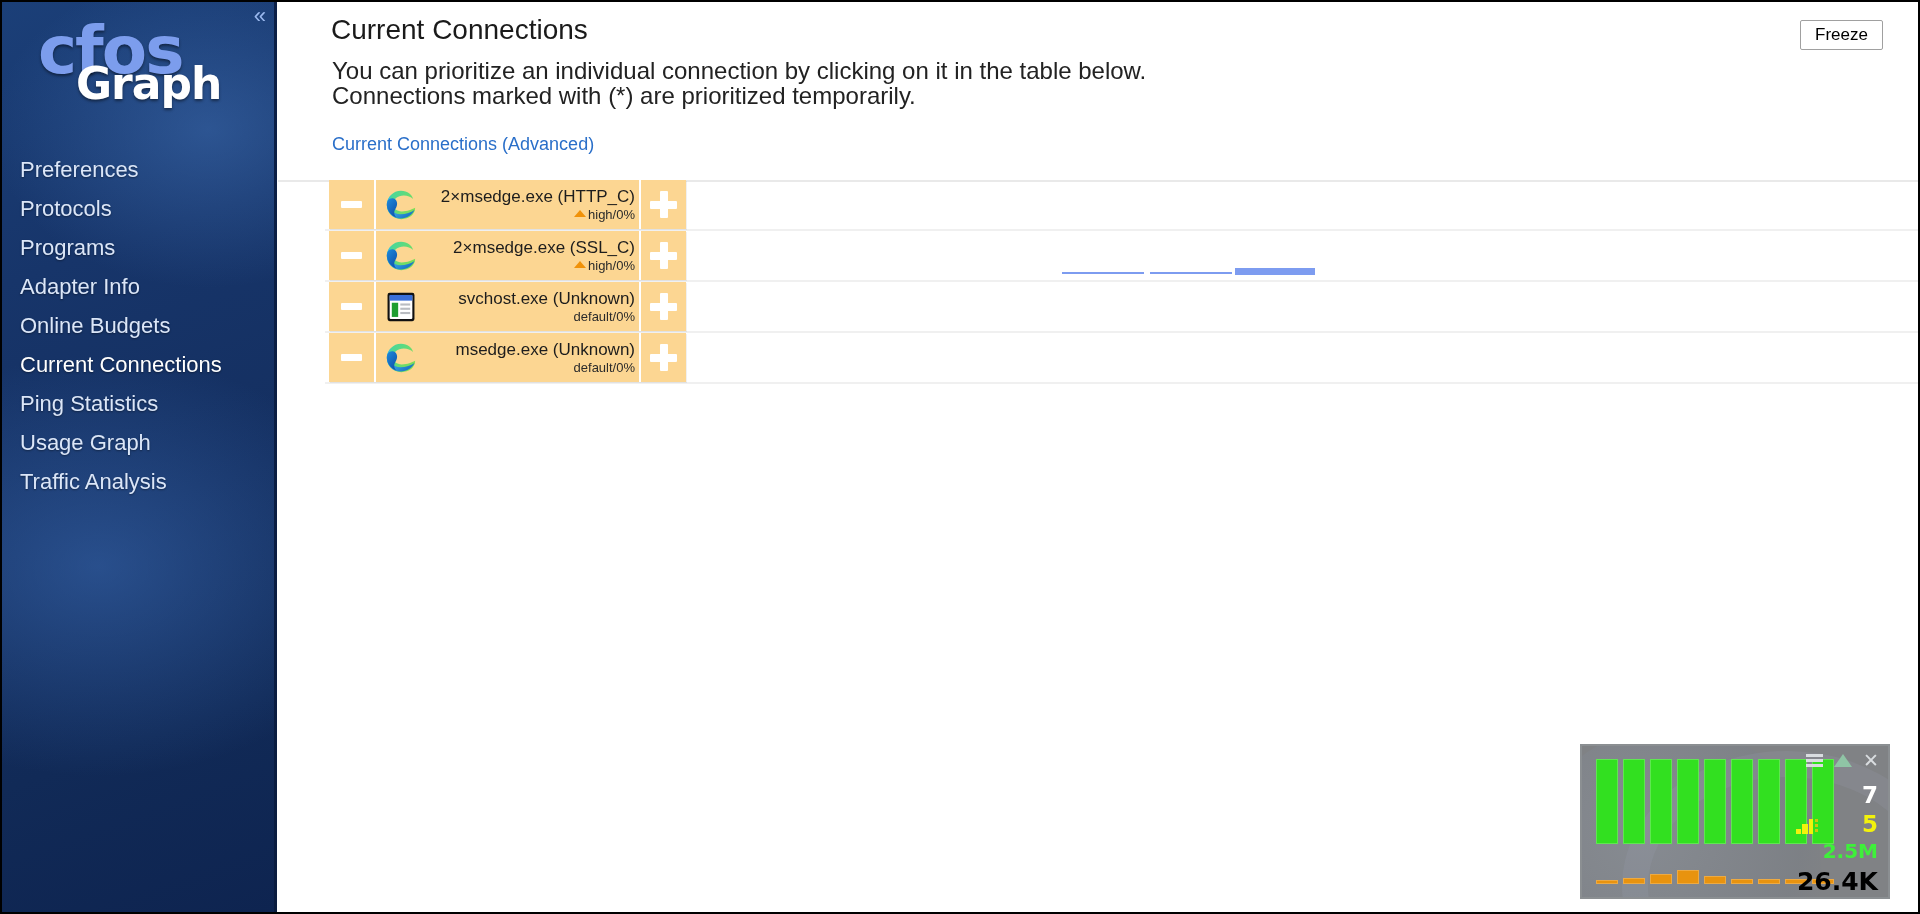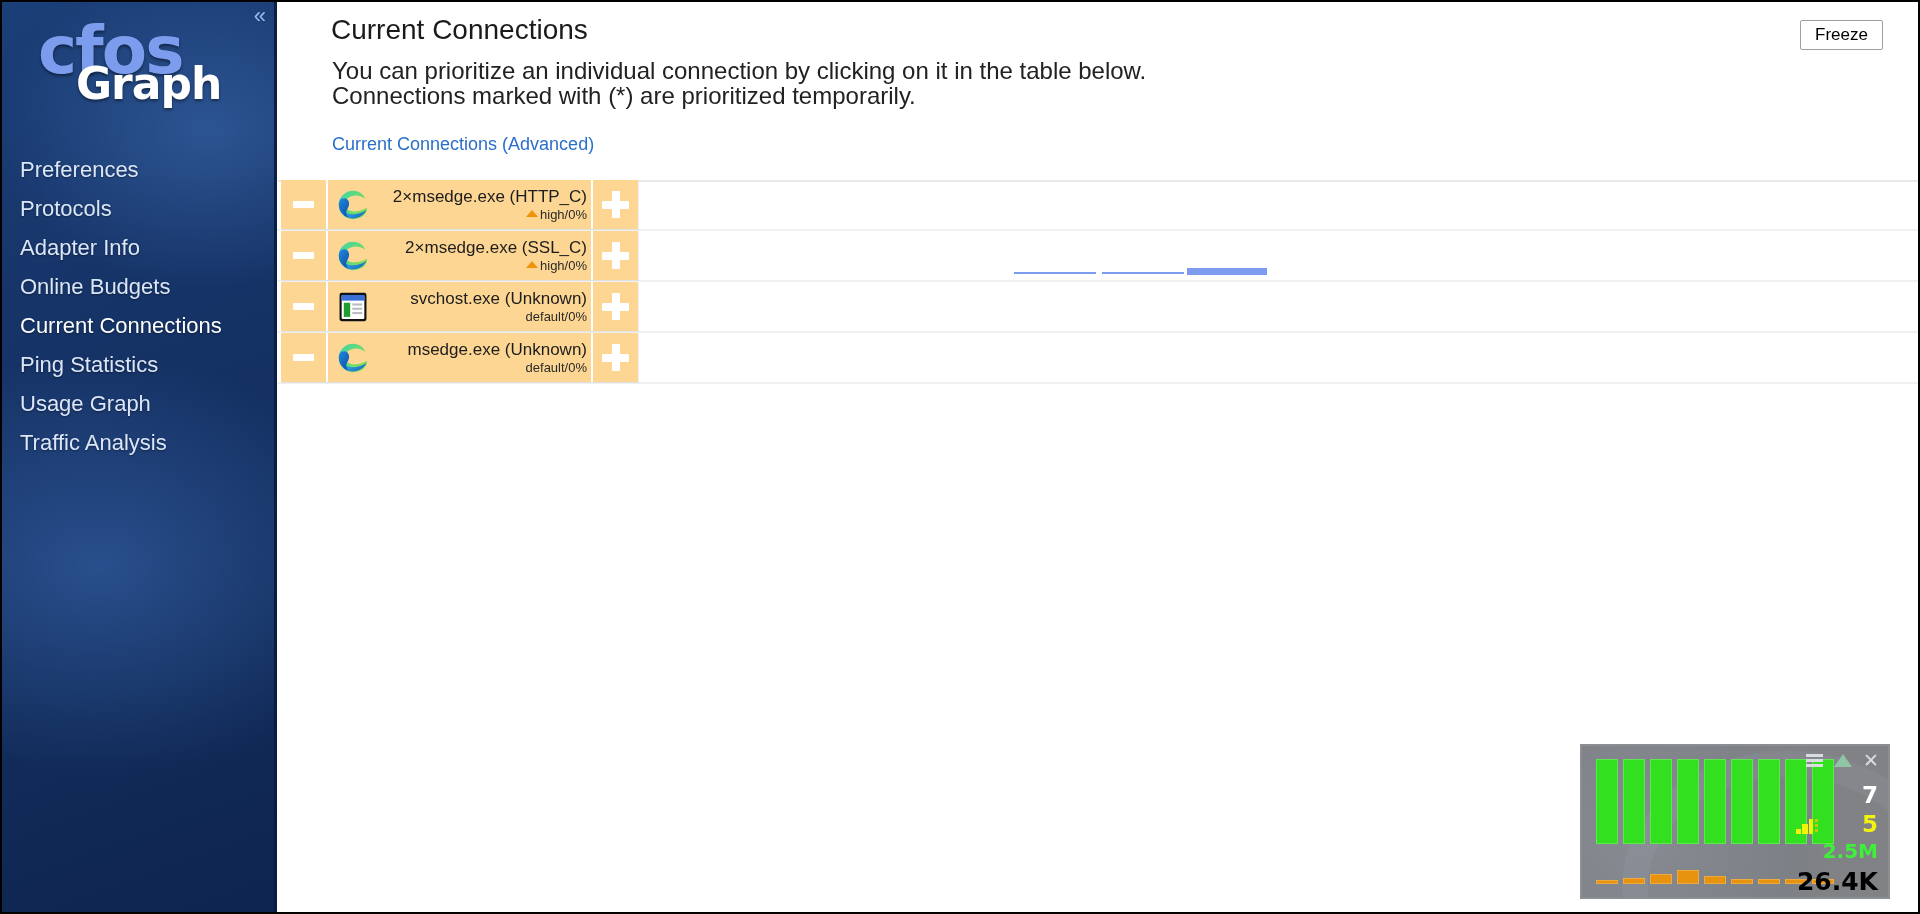--- a/index.html
+++ b/index.html
@@ -154,20 +154,21 @@
     position: absolute;
     left: 1px; top: 0px;
     width: 1640px; height: 2px;
     background: #e9e9e9;
   }
   .conn-row {
     position: relative;
     height: 51px;
     border-bottom: 2px solid #f0f0f0;
     cursor: pointer;
+    margin-left: 48px;
   }
   .row-block {
     position: absolute;
     left: 4px; top: 0;
     width: 357px; height: 49px;
     display: flex;
     align-items: stretch;
     background: #fcd692;
     box-shadow: 1px 1px 0 rgba(0,0,0,0.06);
   }
@@ -367,20 +368,21 @@
       <svg class="logo-arrow" width="165" height="95" viewBox="0 0 165 95">
         <path d="M2 4 C70 6, 118 26, 162 45 C118 64, 70 84, 2 86 C36 62, 38 28, 2 4 Z" fill="#7c9ded"></path>
       </svg>
       <div class="logo-cfos">cfos</div>
       <div class="logo-speed">Graph</div>
     </div>
 
     <div class="nav">
       <div class="nav-item">Preferences</div>
       <div class="nav-item">Protocols</div>
+      <div class="nav-item">Programs</div>
       <div class="nav-item">Adapter Info</div>
       <div class="nav-item">Online Budgets</div>
       <div class="nav-item active">Current Connections</div>
       <div class="nav-item">Ping Statistics</div>
       <div class="nav-item">Usage Graph</div>
       <div class="nav-item">Traffic Analysis</div>
     </div>
   </div>
 
   <div id="main">

